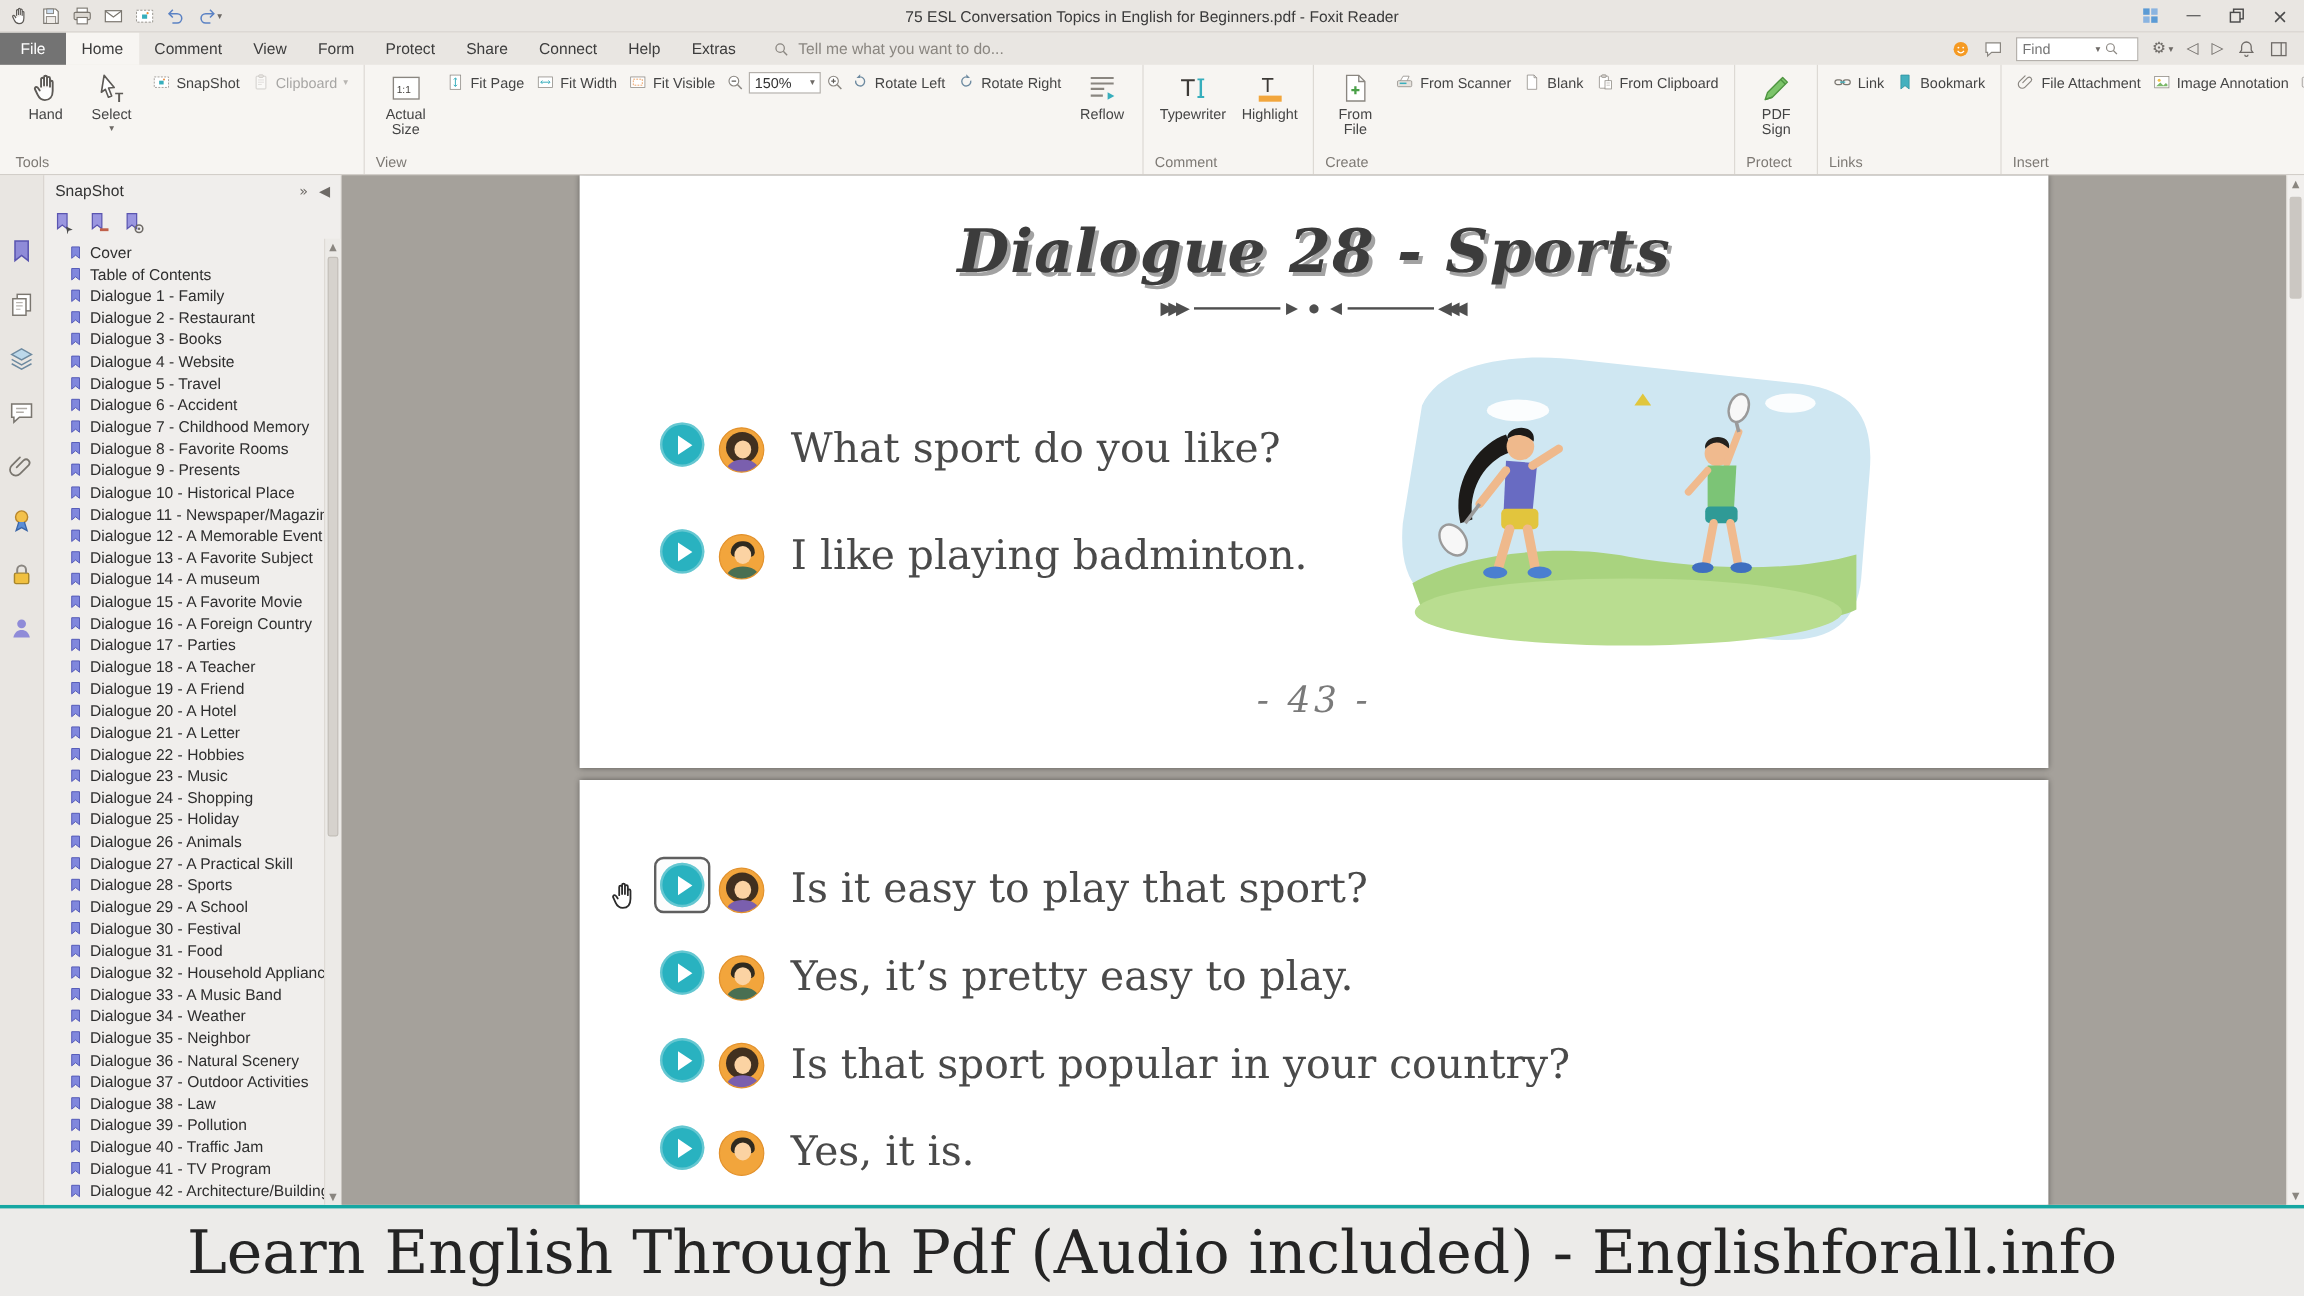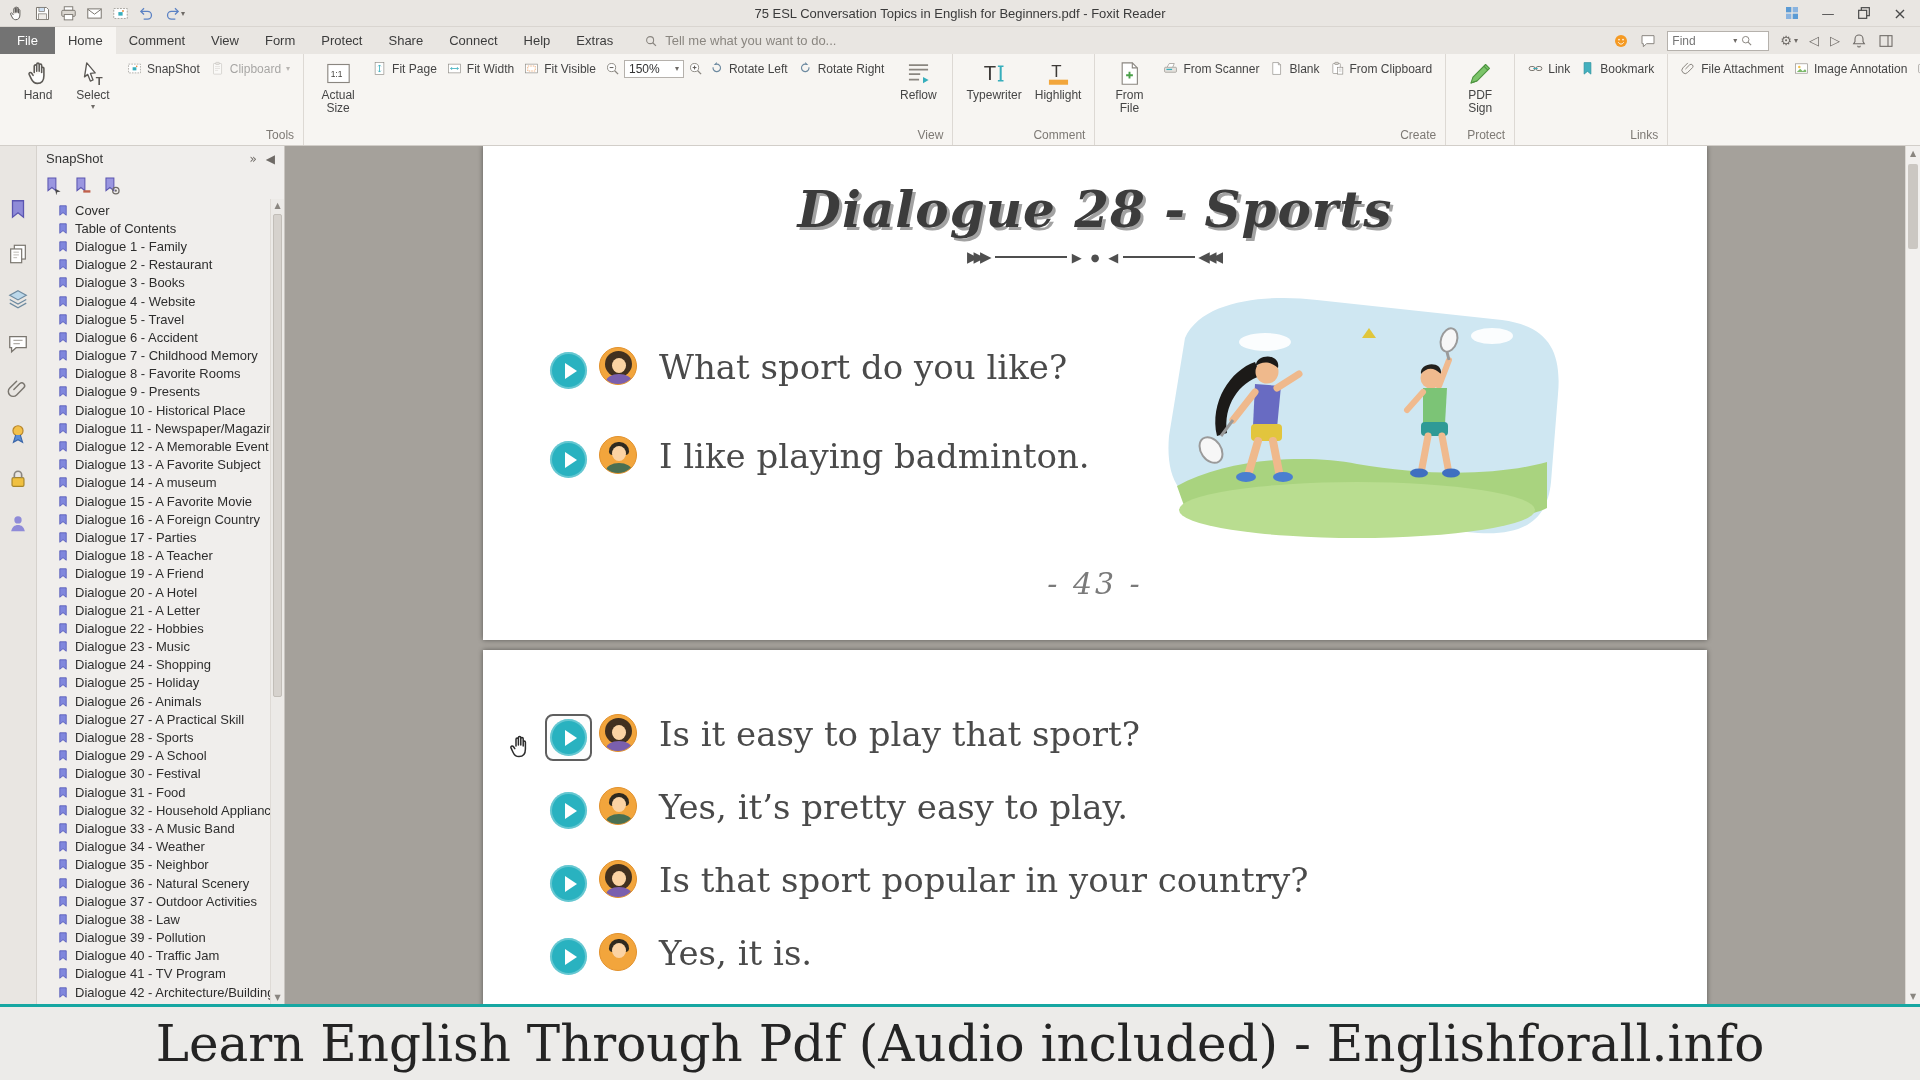--- a/index.html
+++ b/index.html
@@ -19,34 +19,34 @@
 .win-btn{width:24px;text-align:center;font-size:13px;color:#4a4a4a;cursor:default}
 
 
 #menubar{height:27px;display:flex;align-items:stretch;background:#e9e6e2}
 .tabs{display:flex;align-items:stretch}
 .mtab{padding:0 13px;display:flex;align-items:center;font-size:13px;color:#3c3c3c}
 .mtab.accent{background:#737373;color:#fff;padding:0 17px}
 .mtab.active{background:#f7f5f2}
 .tellme{display:flex;align-items:center;gap:7px;margin-left:18px;color:#8a8680}
 .tellme .ico{width:14px;height:14px}
-.menubar-right{margin-left:auto;display:flex;align-items:center;gap:11px;padding-right:26px}
+.menubar-right{margin-left:auto;display:flex;align-items:center;gap:11px;padding-right:13px}
 .menubar-right .ico{width:16px;height:16px}
 .findbox{width:102px;height:20px;background:#fff;border:1px solid #b5b1ac;display:flex;align-items:center;padding:0 4px;gap:3px}
 .findbox input{border:0;outline:0;width:58px;font-size:12px;font-family:"Liberation Sans",sans-serif;color:#444;background:transparent}
 .findbox .ico{width:13px;height:13px}
 .small-g{font-size:13px;color:#6e6a66}
 .gearwrap{display:flex;align-items:center;gap:2px}
 .gearwrap .caret{font-size:8px;color:#6e6a66}
 
 
 #ribbon{height:91px;background:#f7f5f2;display:flex;align-items:stretch;padding-left:4px}
 .rgroup{display:flex;flex-direction:column;border-right:1px solid #ddd9d4;padding:3px 9px 0}
 .rcols{display:flex;align-items:flex-start;gap:5px;flex:1}
-.rgname{text-align:right;font-size:12px;color:#7d7974;height:17px;line-height:15px}
+.rgname{text-align:left;font-size:12px;color:#7d7974;height:17px;line-height:15px}
 .rbig{display:flex;flex-direction:column;align-items:center;min-width:50px;max-width:76px;padding:3px 4px 0;text-align:center;border-radius:3px}
 .rbig .ico{width:27px;height:27px;margin-bottom:2px}
 .rbig .lbl{font-size:12px;color:#454545;line-height:13px}
 .rstack{display:flex;gap:2px;padding-top:2px}
 .rsmall{display:flex;align-items:center;gap:5px;height:19px;padding:0 4px;border-radius:2px}
 .rsmall .ico{width:15px;height:15px}
 .rsmall .lbl{font-size:12px;color:#454545;white-space:nowrap}
 .disabled{opacity:.45}
 .caret{font-size:8px;color:#6e6a66}
 .zoomrow{display:flex;align-items:center;gap:4px;height:19px}
@@ -80,21 +80,21 @@
 .pg-title{margin-top:34px;text-align:center;font-family:"DejaVu Serif",serif;font-style:italic;font-weight:bold;font-size:50px;color:#3c3c3c;text-shadow:3px 3px 0 #a2a2a2;letter-spacing:1px}
 .divider{display:flex;align-items:center;justify-content:center;margin-top:9px;color:#4f4f4f}
 .divider .t3{letter-spacing:-5px;font-size:15px;padding-right:5px}
 .divider .t3r{letter-spacing:-5px;font-size:15px;padding-left:0}
 .divider .ln{width:72px;height:2.5px;background:#4f4f4f;margin:0 3px}
 .divider .t1{font-size:13px;margin:0 2px}
 .divider .dot{font-size:10px;margin:0 7px}
 .lines{position:absolute;left:62px;display:flex;flex-direction:column}
 #lines1{top:201px;gap:42px}
 #lines2{top:64px;gap:26px}
-.dline-row{display:flex;align-items:flex-start;height:47px}
+.dline-row{display:flex;align-items:flex-end;height:47px}
 .play-wrap{width:47px;height:47px;flex:none;display:flex;align-items:center;justify-content:center;margin-right:7px;border-radius:8px}
 .play-wrap.sel{border:2px solid #5f5f5f;background:#fdfdfd}
 .play{width:37px;height:37px;border-radius:50%;background:#29b2c0;box-shadow:inset 0 0 0 2px rgba(255,255,255,.28);position:relative}
 .play::after{content:"";position:absolute;left:14.5px;top:10.5px;border-left:12px solid #fff;border-top:8px solid transparent;border-bottom:8px solid transparent}
 .avatar{width:38px;height:38px;border-radius:50%;background:#f2a53c;border:1px solid #e2912c;position:relative;overflow:hidden;flex:none;margin-right:22px}
 .avatar .hair{position:absolute;background:#41301f;border-radius:50%}
 .avatar.female .hair{left:5px;top:3px;width:27px;height:26px}
 .avatar.male .hair{left:9px;top:5px;width:20px;height:13px;border-radius:10px 10px 4px 4px;background:#2f2a1f}
 .avatar .face{position:absolute;left:12px;top:10px;width:14px;height:15px;border-radius:50%;background:#fbd3a3}
 .avatar.male .face{top:9px}

